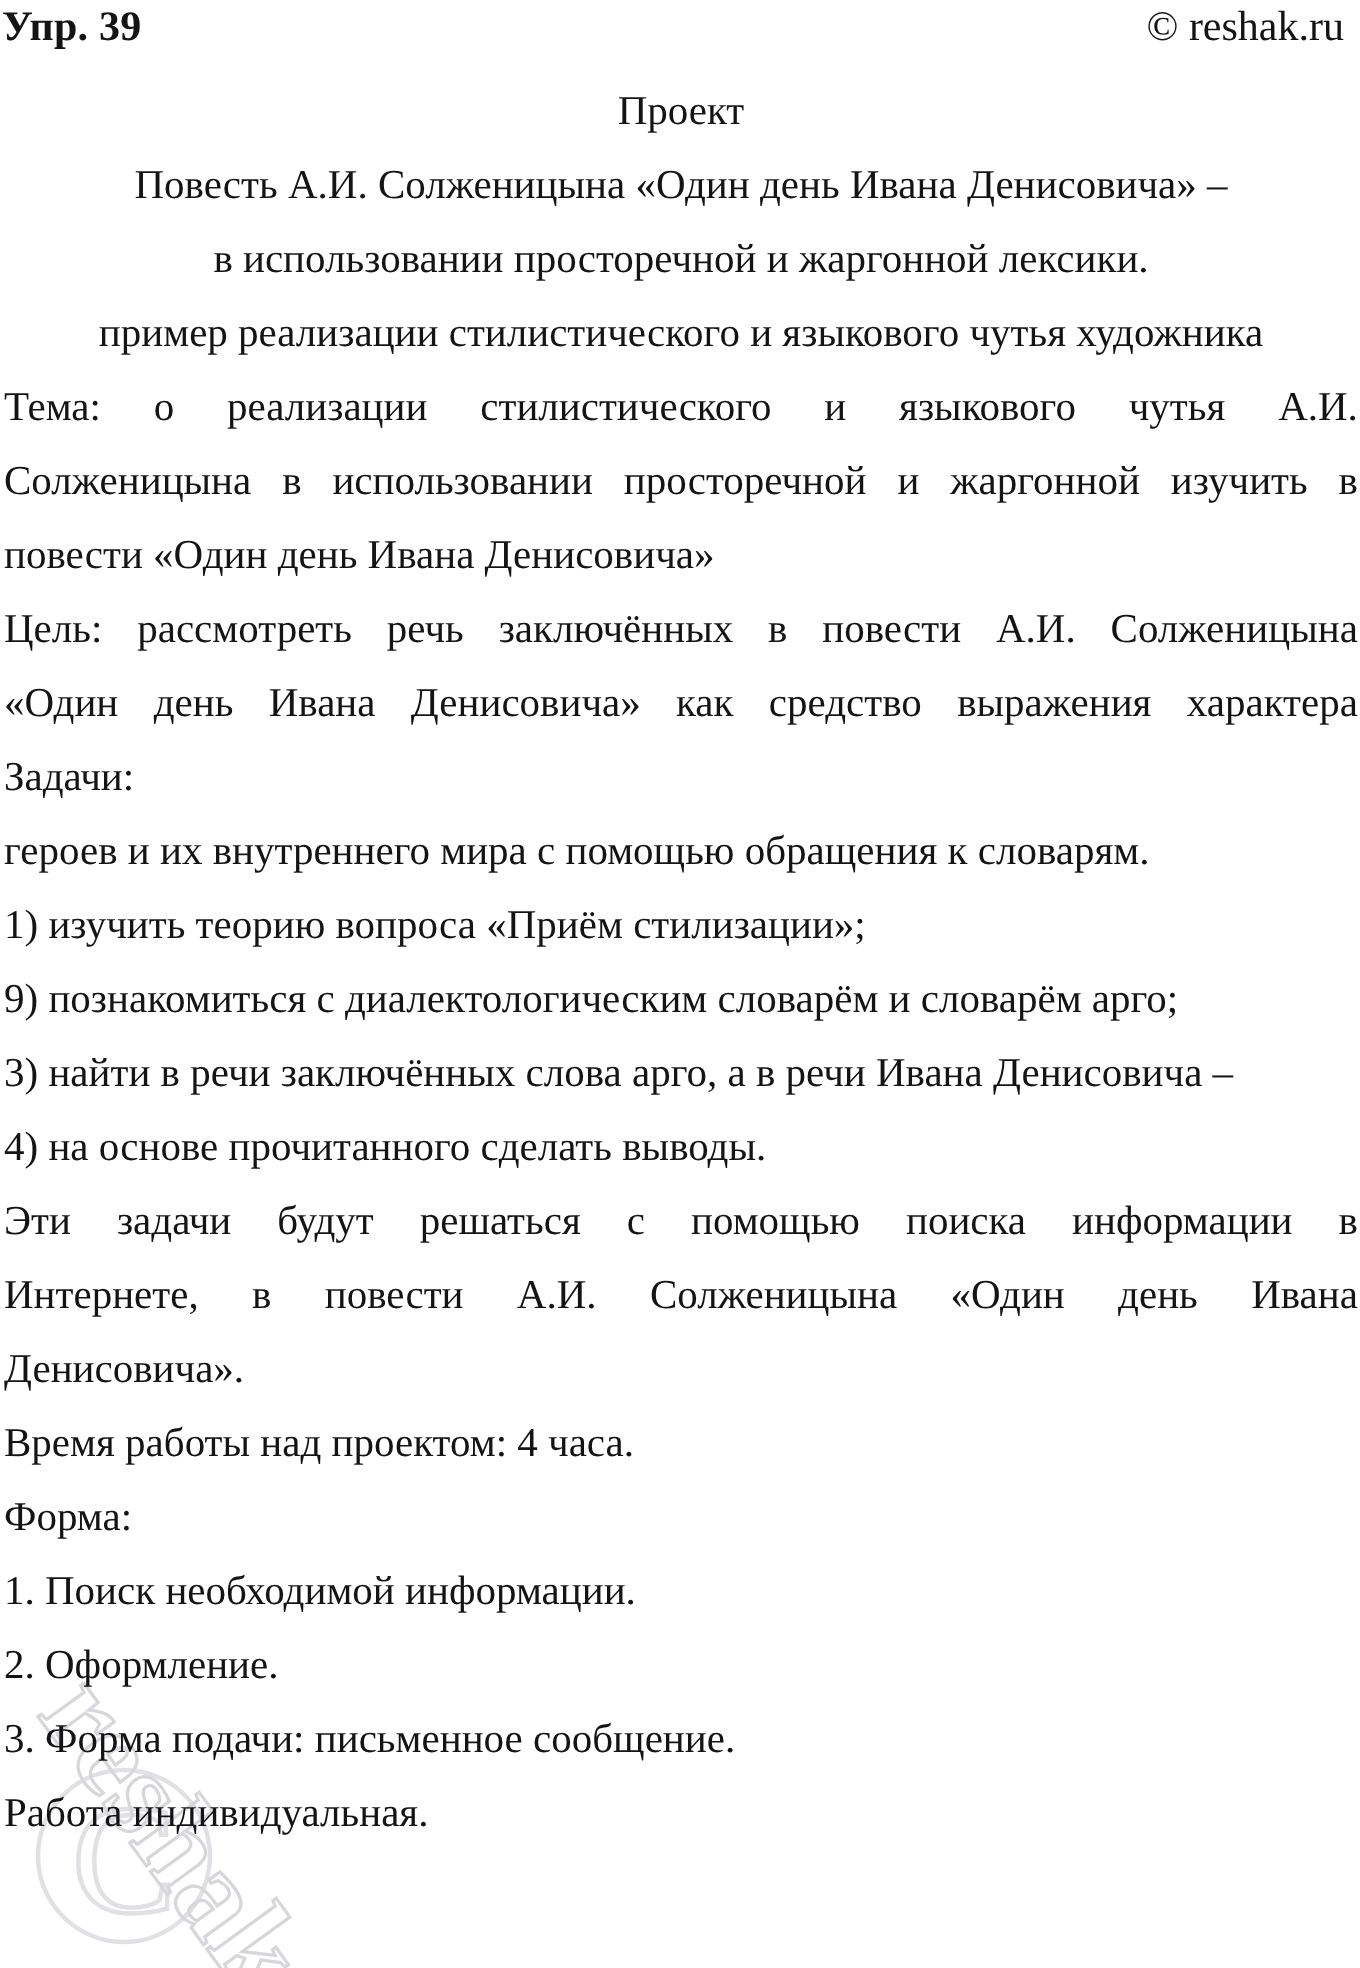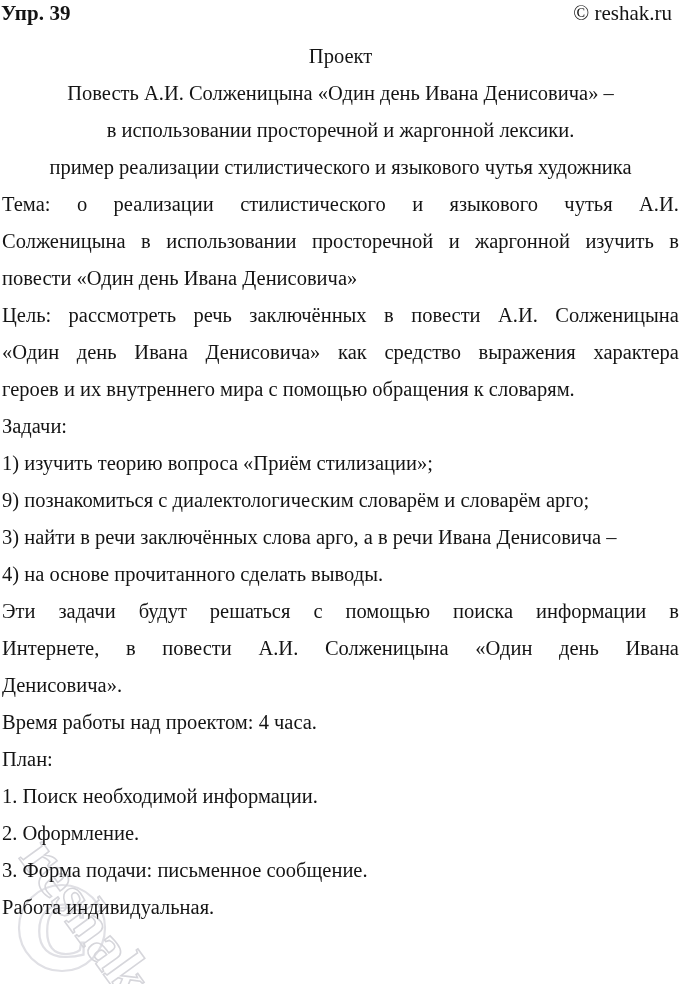--- a/index.html
+++ b/index.html
@@ -172,22 +172,22 @@
       <div class="line just">
         <span>«Один</span>
         <span>день</span>
         <span>Ивана</span>
         <span>Денисовича»</span>
         <span>как</span>
         <span>средство</span>
         <span>выражения</span>
         <span>характера</span>
       </div>
+      <div class="line flush">Задачи:</div>
       <div class="line flush">героев и их внутреннего мира с помощью обращения к словарям.</div>
-      <div class="line flush">Задачи:</div>
       <div class="line flush">1) изучить теорию вопроса «Приём стилизации»;</div>
       <div class="line flush">9) познакомиться с диалектологическим словарём и словарём арго;</div>
       <div class="line flush">3) найти в речи заключённых слова арго, а в речи Ивана Денисовича –</div>
       <div class="line flush">4) на основе прочитанного сделать выводы.</div>
       <div class="line just">
         <span>Эти</span>
         <span>задачи</span>
         <span>будут</span>
         <span>решаться</span>
         <span>с</span>
@@ -201,19 +201,19 @@
         <span>в</span>
         <span>повести</span>
         <span>А.И.</span>
         <span>Солженицына</span>
         <span>«Один</span>
         <span>день</span>
         <span>Ивана</span>
       </div>
       <div class="line flush">Денисовича».</div>
       <div class="line flush">Время работы над проектом: 4 часа.</div>
-      <div class="line flush">План:</div>
+      <div class="line flush">Форма:</div>
       <div class="line flush">1. Поиск необходимой информации.</div>
       <div class="line flush">2. Оформление.</div>
       <div class="line flush">3. Форма подачи: письменное сообщение.</div>
       <div class="line flush">Работа индивидуальная.</div>
     </div>
 </div>
 
 </body></html>

